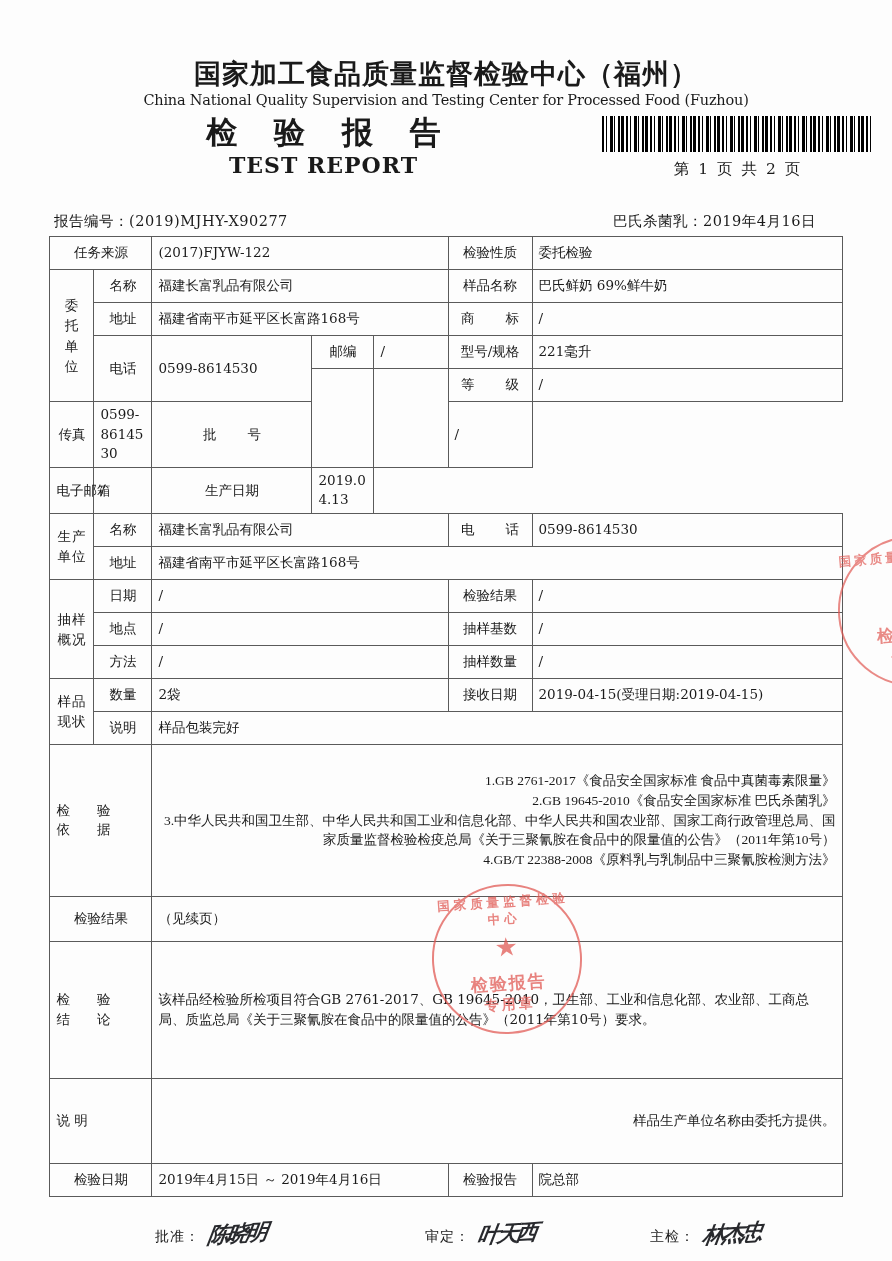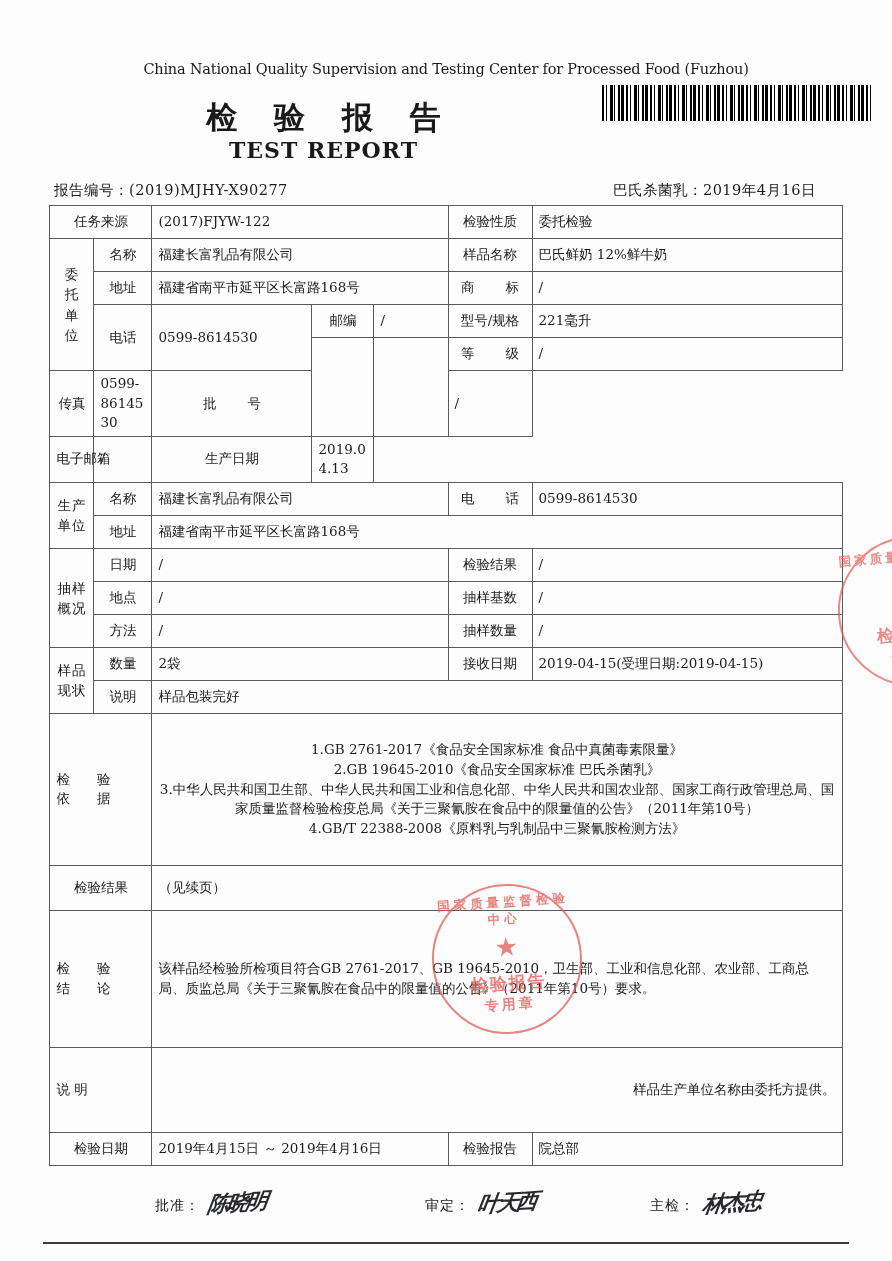--- a/index.html
+++ b/index.html
@@ -42,21 +42,21 @@
 
   .title-row {
     position: relative;
     margin-top: 6px;
     height: 74px;
   }
   .title-block {
     position: absolute;
     left: 0;
     right: 0;
-    top: 16px;
+    top: 0;
     text-align: center;
     padding-right: 245px;
   }
   .title-cn {
     font-family: "DejaVu Serif", "Liberation Serif", serif;
     font-size: 31px;
     font-weight: bold;
     letter-spacing: 13px;
     text-indent: 13px;
     line-height: 1.2;
@@ -138,23 +138,24 @@
   td.val { text-align: left; }
   .spread2 {
     display: inline-block;
     min-width: 58px;
     text-align: justify;
     text-align-last: justify;
   }
   td.basis-body {
     padding: 9px 8px 9px 10px;
     line-height: 1.65;
-    text-align: center;
+    text-align: right;
     vertical-align: top;
     font-size: 13.5px;
+    font-family: Liberation Serif, serif;
   }
   td.tall-lbl {
     text-align: left;
     vertical-align: middle;
   }
   .basis-line { white-space: nowrap; }
   .basis-wrap { white-space: normal; }
 
   td.concl-body {
     padding: 16px 10px 16px 10px;
@@ -298,29 +299,31 @@
     letter-spacing: 3px;
     font-family: "DejaVu Serif", "Liberation Serif", serif;
   }
 </style>
 </head>
 <body>
 
 <div class="page">
 
   <div class="header">
+    <div class="org-cn">国家加工食品质量监督检验中心（福州）</div>
     <div class="org-en">China National Quality Supervision and Testing Center for Processed Food (Fuzhou)</div>
 
     <div class="title-row">
       <div class="title-block">
         <div class="title-cn">检 验 报 告</div>
         <div class="title-en">TEST REPORT</div>
       </div>
       <div class="barcode-block">
         <div class="barcode"></div>
+        <div class="page-count">第 1 页  共 2 页</div>
       </div>
     </div>
   </div>
 
   <div class="meta-row">
     <div class="meta-left"><span>报告编号：</span><span>(2019)MJHY-X90277</span></div>
     <div class="meta-right"><span>巴氏杀菌乳：</span><span>2019年4月16日</span></div>
   </div>
 
   <table class="report">
@@ -345,21 +348,21 @@
     <tr>
       <td class="vcat" rowspan="4">
         <span>委</span>
         <span>托</span>
         <span>单</span>
         <span>位</span>
       </td>
       <td class="lbl">名称</td>
       <td class="val" colspan="3">福建长富乳品有限公司</td>
       <td class="lbl">样品名称</td>
-      <td class="val">巴氏鲜奶 12%鲜牛奶</td>
+      <td class="val">巴氏鲜奶 69%鲜牛奶</td>
     </tr>
 
     <tr>
       <td class="lbl">地址</td>
       <td class="val" colspan="3" rowspan="1">福建省南平市延平区长富路168号</td>
       <td class="lbl"><span class="spread2">商标</span></td>
       <td class="val">/</td>
     </tr>
 
     <tr>

